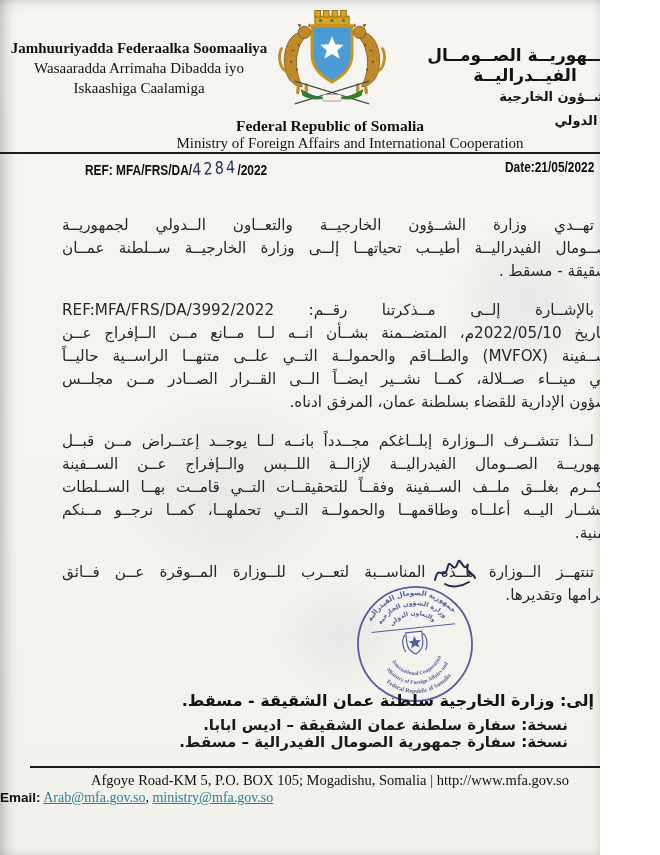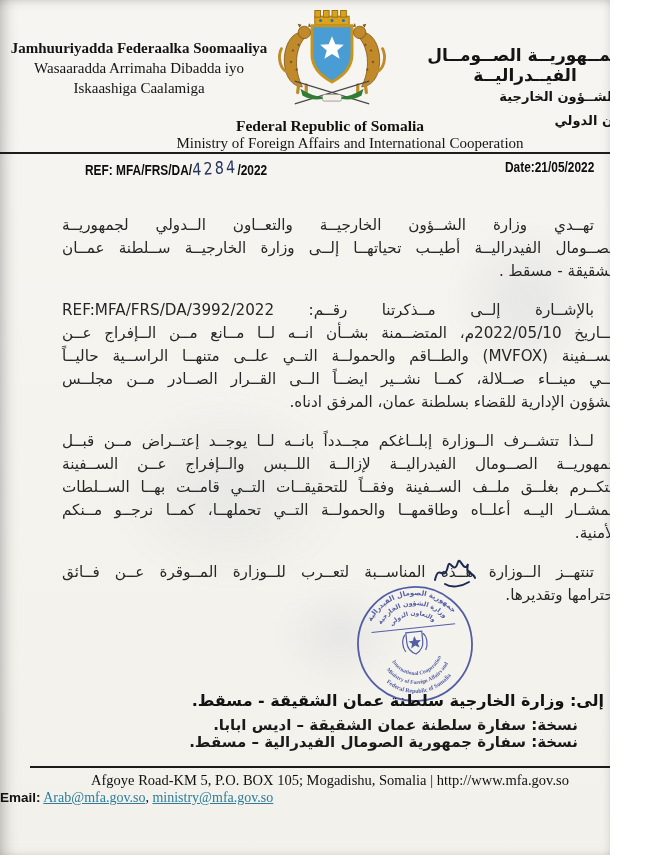--- a/index.html
+++ b/index.html
@@ -1,23 +1,24 @@
 <!DOCTYPE html>
 <html><head>
 <meta charset="utf-8">
 <style>
   html,body{margin:0;padding:0;}
   body{width:660px;height:855px;font-family:"Liberation Serif",serif;}
   .page{
-    position:relative;width:610px;height:855px;overflow:hidden;
+    position:relative;width:564px;height:855px;overflow:hidden;
     background:linear-gradient(180deg,#f6f5f1 0%,#f4f3ee 55%,#f2f1eb 100%);
     box-shadow:inset 14px 0 16px -12px rgba(0,0,0,.30),
                inset -7px 0 10px -7px rgba(0,0,0,.14),
                inset 0 10px 12px -10px rgba(0,0,0,.18),
                inset 0 -8px 10px -8px rgba(0,0,0,.10);
+    padding-left:36px;
   }
   .abs{position:absolute;}
   
   .somali{left:8px;top:38px;width:262px;text-align:center;color:#141414;
           font-family:"Liberation Serif",serif;font-size:15px;line-height:20px;}
   .somali .l1{font-weight:700;}
   .arabic-header{left:394px;top:28px;width:262px;text-align:center;direction:rtl;color:#141414;
           font-family:"DejaVu Sans",sans-serif;font-weight:700;}
   .arabic-header .a1{font-size:17px;line-height:20px;margin-top:17px;}
   .arabic-header .a2,.arabic-header .a3{font-size:13px;line-height:24px;text-align:right;}

